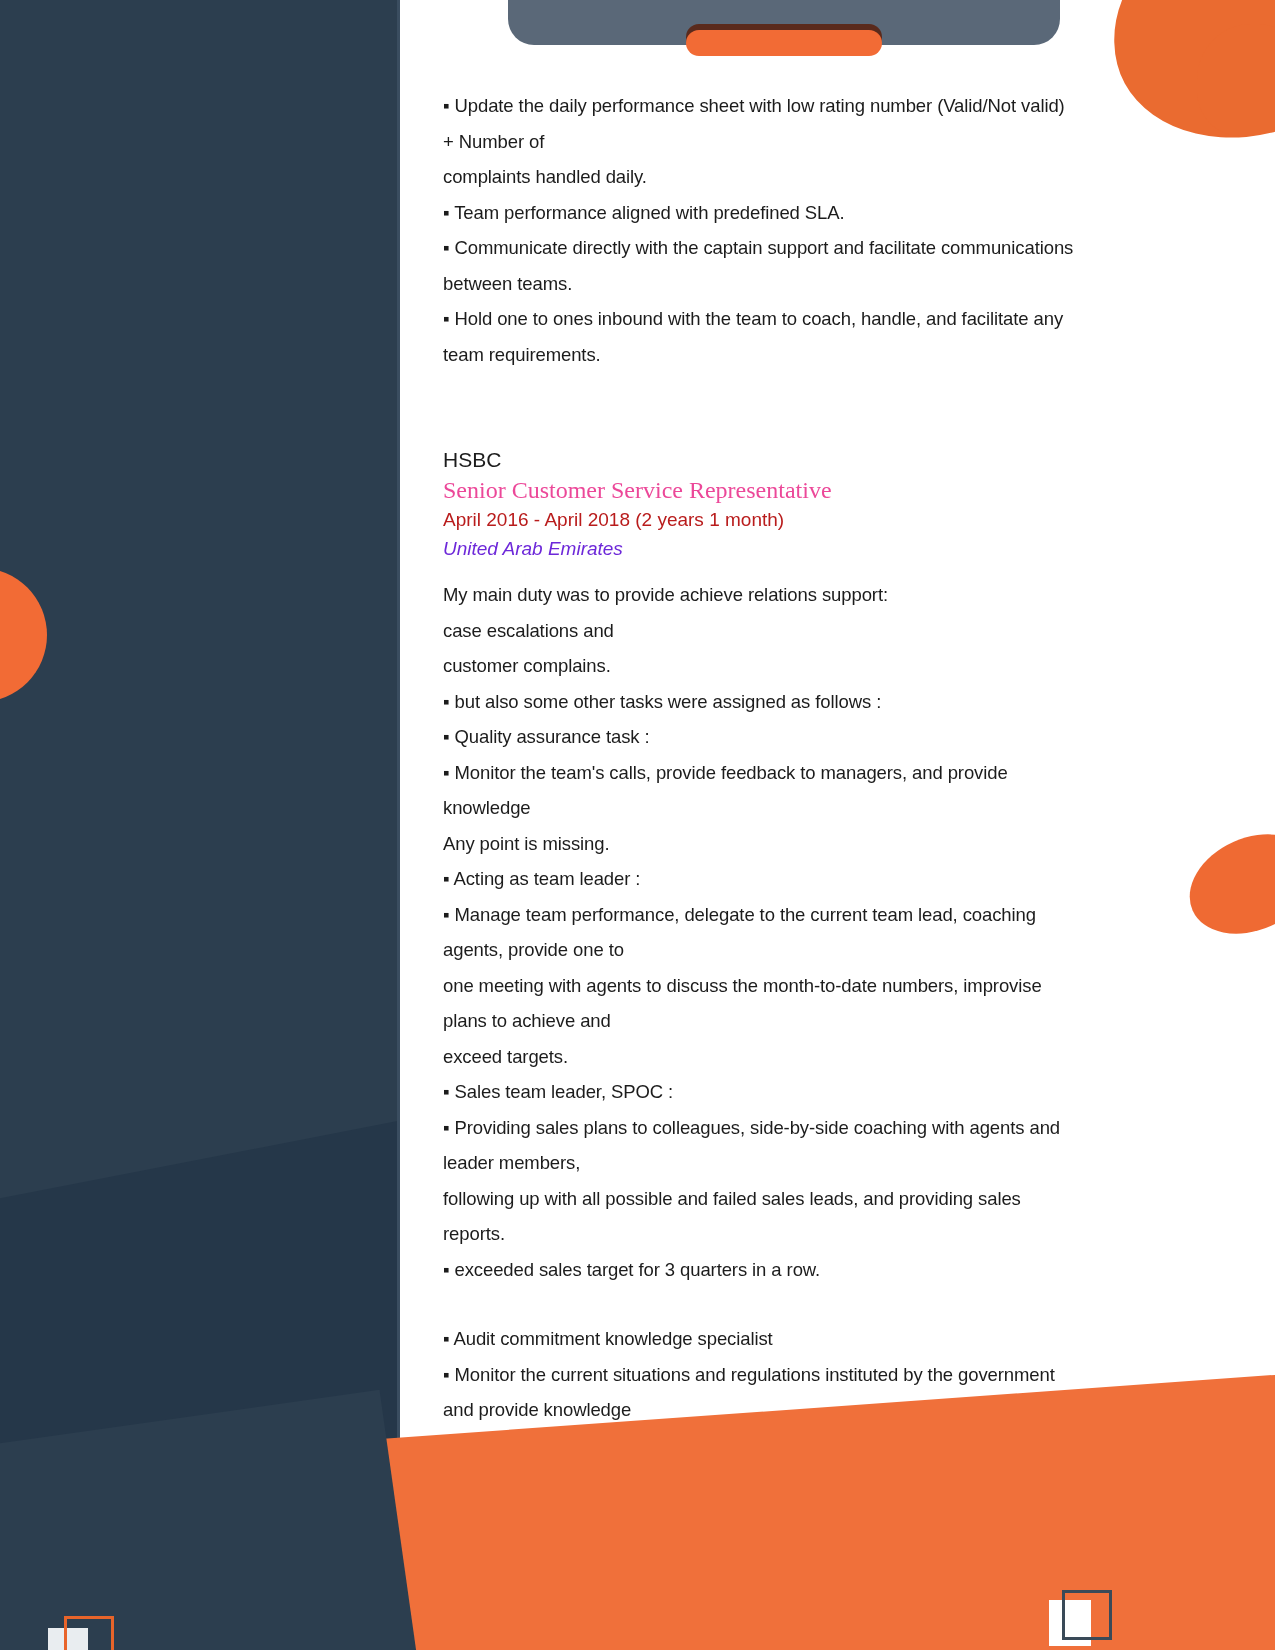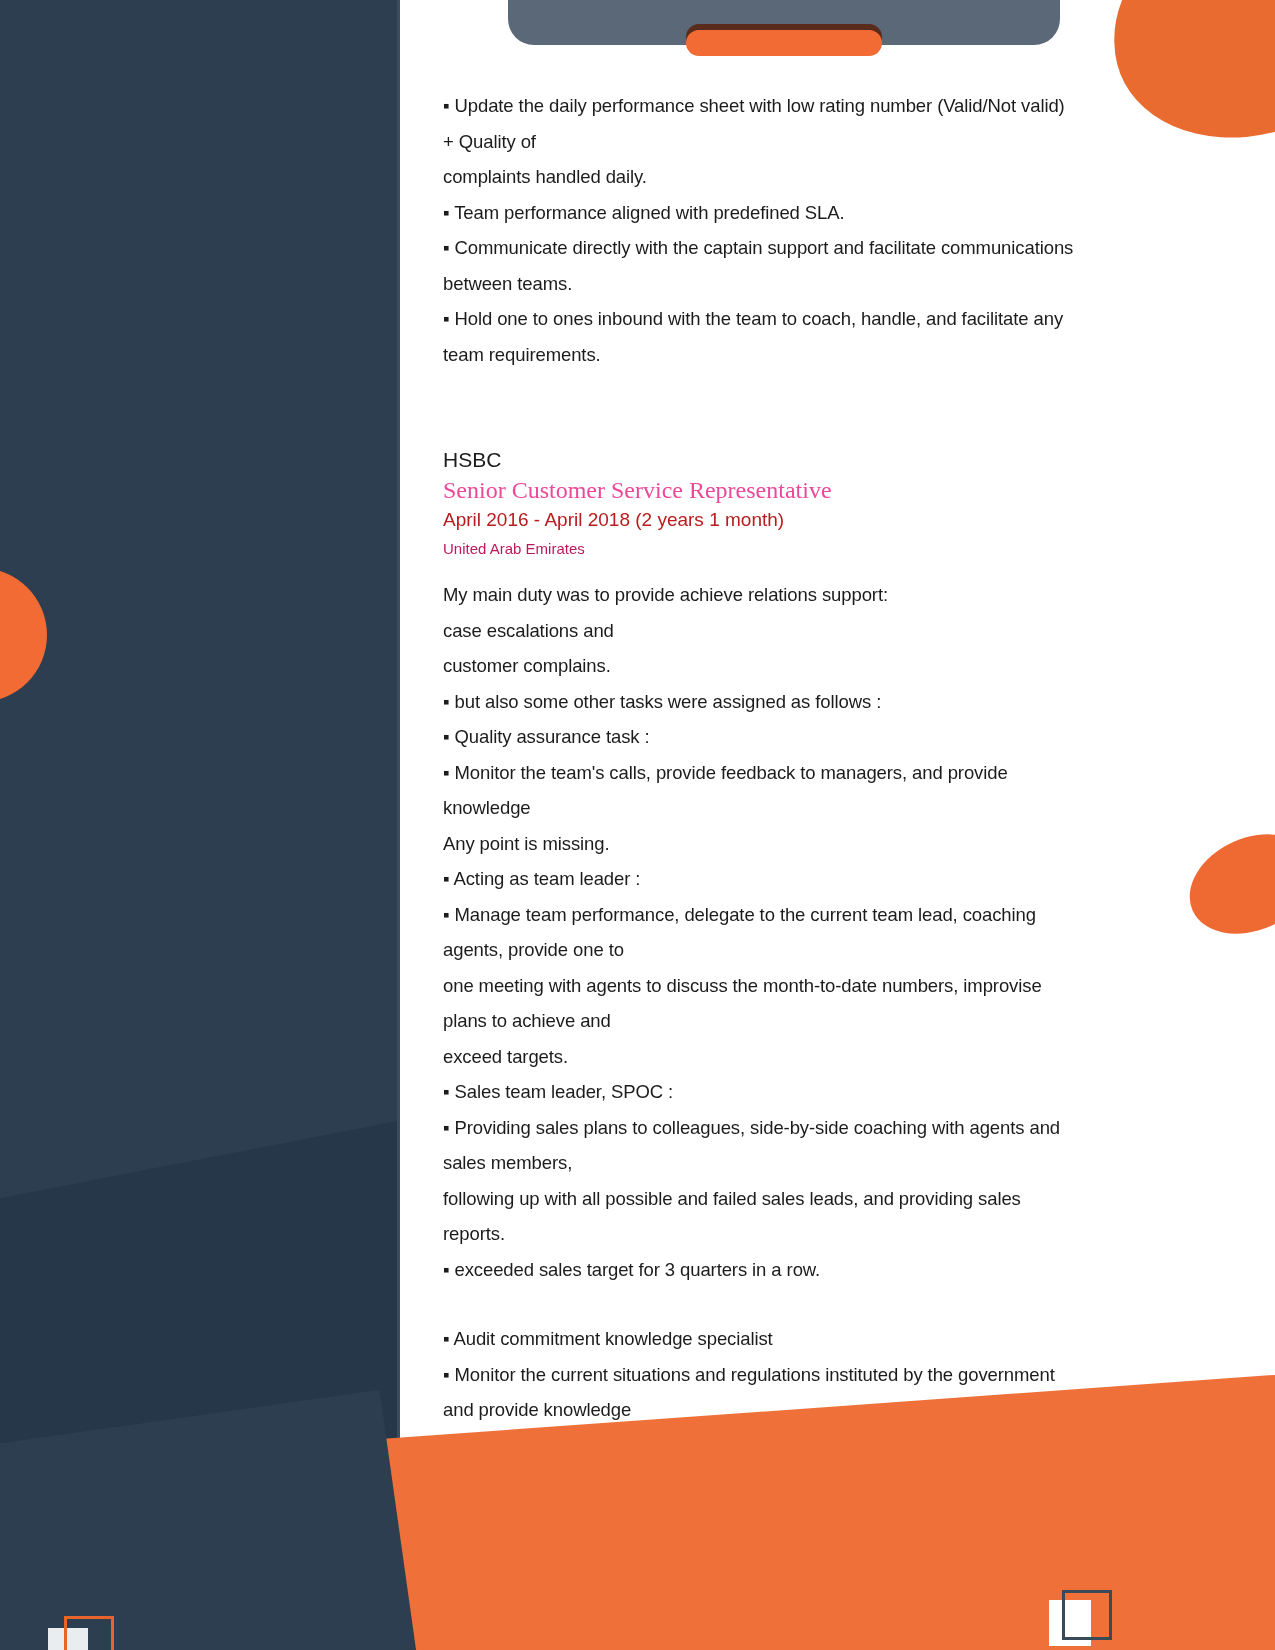--- a/index.html
+++ b/index.html
@@ -116,21 +116,21 @@
   .job-company{
     font-size:21px;line-height:31px;color:#1c1c1c;margin-top:24px;
   }
   .job-title{
     font-size:24px;line-height:30px;color:#ec4899;font-family:Liberation Serif, serif;
   }
   .job-dates{
     font-size:19px;line-height:29px;color:#b91c1c;
   }
   .job-location{
-    font-size:15px;line-height:29px;color:#be185d;
+    font-size:19px;line-height:29px;color:#6d28d9;font-style:italic;
   }
   .top-pad{height:88px;}
 </style>
 </head>
 <body>
 
 <div class="sidebar">
   <div class="sidebar-shade"></div>
   <div class="sidebar-edge"></div>
   <div class="half-circle"></div>
@@ -150,21 +150,21 @@
 <div class="sq-outline-left"></div>
 <div class="sq-white-right"></div>
 <div class="sq-outline-right"></div>
 
 <div class="content">
 
   <div class="top-pad"></div>
 
   <div>
     <div class="line bullet">▪ Update the daily performance sheet with low rating number (Valid/Not valid)</div>
-    <div class="line cont">+ Quality of</div>
+    <div class="line cont">+ Number of</div>
     <div class="line cont">complaints handled daily.</div>
     <div class="line bullet">▪ Team performance aligned with predefined SLA.</div>
     <div class="line bullet">▪ Communicate directly with the captain support and facilitate communications</div>
     <div class="line cont">between teams.</div>
     <div class="line bullet">▪ Hold one to ones inbound with the team to coach, handle, and facilitate any</div>
     <div class="line cont">team requirements.</div>
   </div>
 
   <div class="spacer-lg"></div>
 
@@ -187,21 +187,21 @@
     <div class="line cont">knowledge</div>
     <div class="line cont">Any point is missing.</div>
     <div class="line bullet">▪ Acting as team leader :</div>
     <div class="line bullet">▪ Manage team performance, delegate to the current team lead, coaching</div>
     <div class="line cont">agents, provide one to</div>
     <div class="line cont">one meeting with agents to discuss the month-to-date numbers, improvise</div>
     <div class="line cont">plans to achieve and</div>
     <div class="line cont">exceed targets.</div>
     <div class="line bullet">▪ Sales team leader, SPOC :</div>
     <div class="line bullet">▪ Providing sales plans to colleagues, side-by-side coaching with agents and</div>
-    <div class="line cont">sales members,</div>
+    <div class="line cont">leader members,</div>
     <div class="line cont">following up with all possible and failed sales leads, and providing sales</div>
     <div class="line cont">reports.</div>
     <div class="line bullet">▪ exceeded sales target for 3 quarters in a row.</div>
   </div>
 
   <div class="spacer-md"></div>
 
   <div>
     <div class="line bullet">▪ Audit commitment knowledge specialist</div>
     <div class="line bullet">▪ Monitor the current situations and regulations instituted by the government</div>

